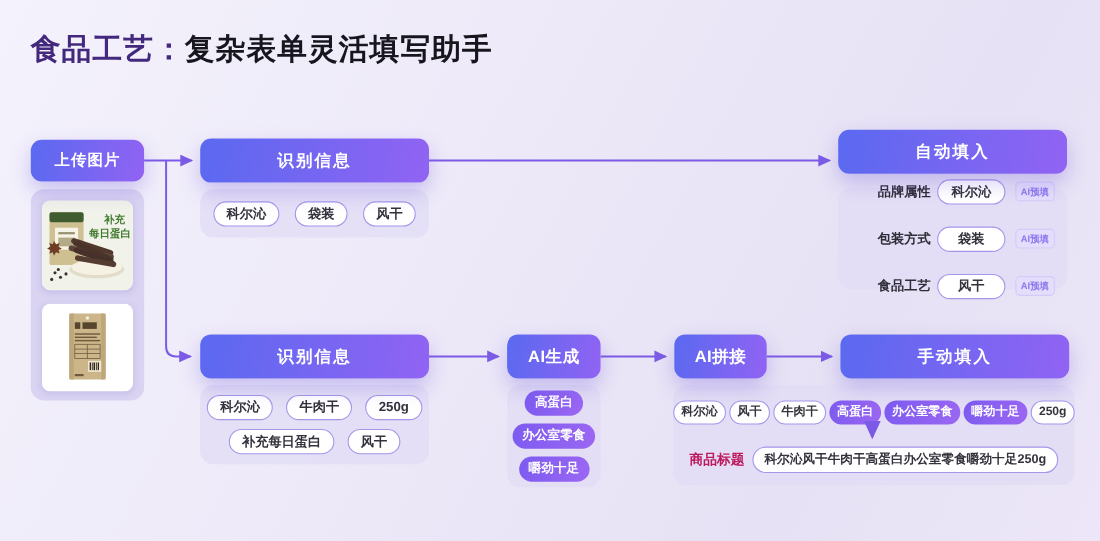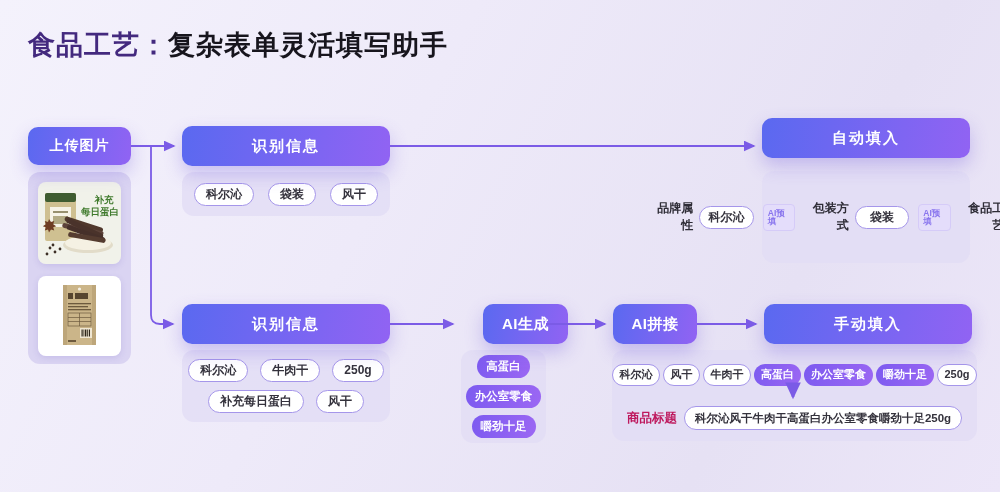--- a/index.html
+++ b/index.html
@@ -21,28 +21,28 @@
     color: #fff; font-size: 15px; font-weight: 600; letter-spacing: 2px;
     border-radius: 10px;
     background: linear-gradient(100deg, #5a69f0 0%, #9163f3 100%);
     box-shadow: 0 8px 18px rgba(106, 84, 220, 0.30);
     z-index: 2;
   }
   .hdr-upload     { left: 28px;  top: 127px; width: 103px; height: 38px; font-size: 14px; letter-spacing: 1px; }
   .hdr-rec-top    { left: 182px; top: 126px; width: 208px; height: 40px; }
   .hdr-autofill   { left: 762px; top: 118px; width: 208px; height: 40px; }
   .hdr-rec-bot    { left: 182px; top: 304px; width: 208px; height: 40px; }
-  .hdr-aigen      { left: 461px; top: 304px; width: 85px;  height: 40px; letter-spacing: 0.5px; margin-left: 22px; }
+  .hdr-aigen      { left: 461px; top: 304px; width: 85px;  height: 40px; letter-spacing: 0.5px; }
   .hdr-aisplice   { left: 613px; top: 304px; width: 84px;  height: 40px; letter-spacing: 0.5px; }
   .hdr-manual     { left: 764px; top: 304px; width: 208px; height: 40px; }
 
   .panel { position: absolute; background: rgba(226, 221, 245, 0.78); border-radius: 12px; z-index: 1; }
   .panel-images   { left: 28px;  top: 172px; width: 103px; height: 192px; background: rgba(214, 207, 240, 0.85); }
   .panel-rec-top  { left: 182px; top: 172px; width: 208px; height: 44px; display: flex; align-items: center; justify-content: center; gap: 14px; }
-  .panel-autofill { left: 762px; top: 171px; width: 208px; height: 92px; display: flex; flex-direction: row; justify-content: center; gap: 6px; padding: 0 10px 0 30px; }
+  .panel-autofill { left: 762px; top: 171px; width: 208px; height: 92px; display: flex; flex-direction: column; justify-content: center; gap: 20px; padding: 0 10px 0 30px; }
   .panel-rec-bot  { left: 182px; top: 350px; width: 208px; height: 72px; display: flex; flex-direction: column; align-items: center; justify-content: center; gap: 8px; }
   .panel-aigen    { left: 461px; top: 350px; width: 85px;  height: 93px; display: flex; flex-direction: column; align-items: center; justify-content: center; gap: 7px; }
   .panel-manual   { left: 612px; top: 350px; width: 365px; height: 91px; }
 
   .tagrow { display: flex; justify-content: center; gap: 12px; }
 
   .tag {
     display: inline-flex; align-items: center; justify-content: center;
     background: #ffffff; border: 1.4px solid #a596ea; border-radius: 999px;
     padding: 3px 11px; font-size: 12px; font-weight: 700; color: #34323c;

